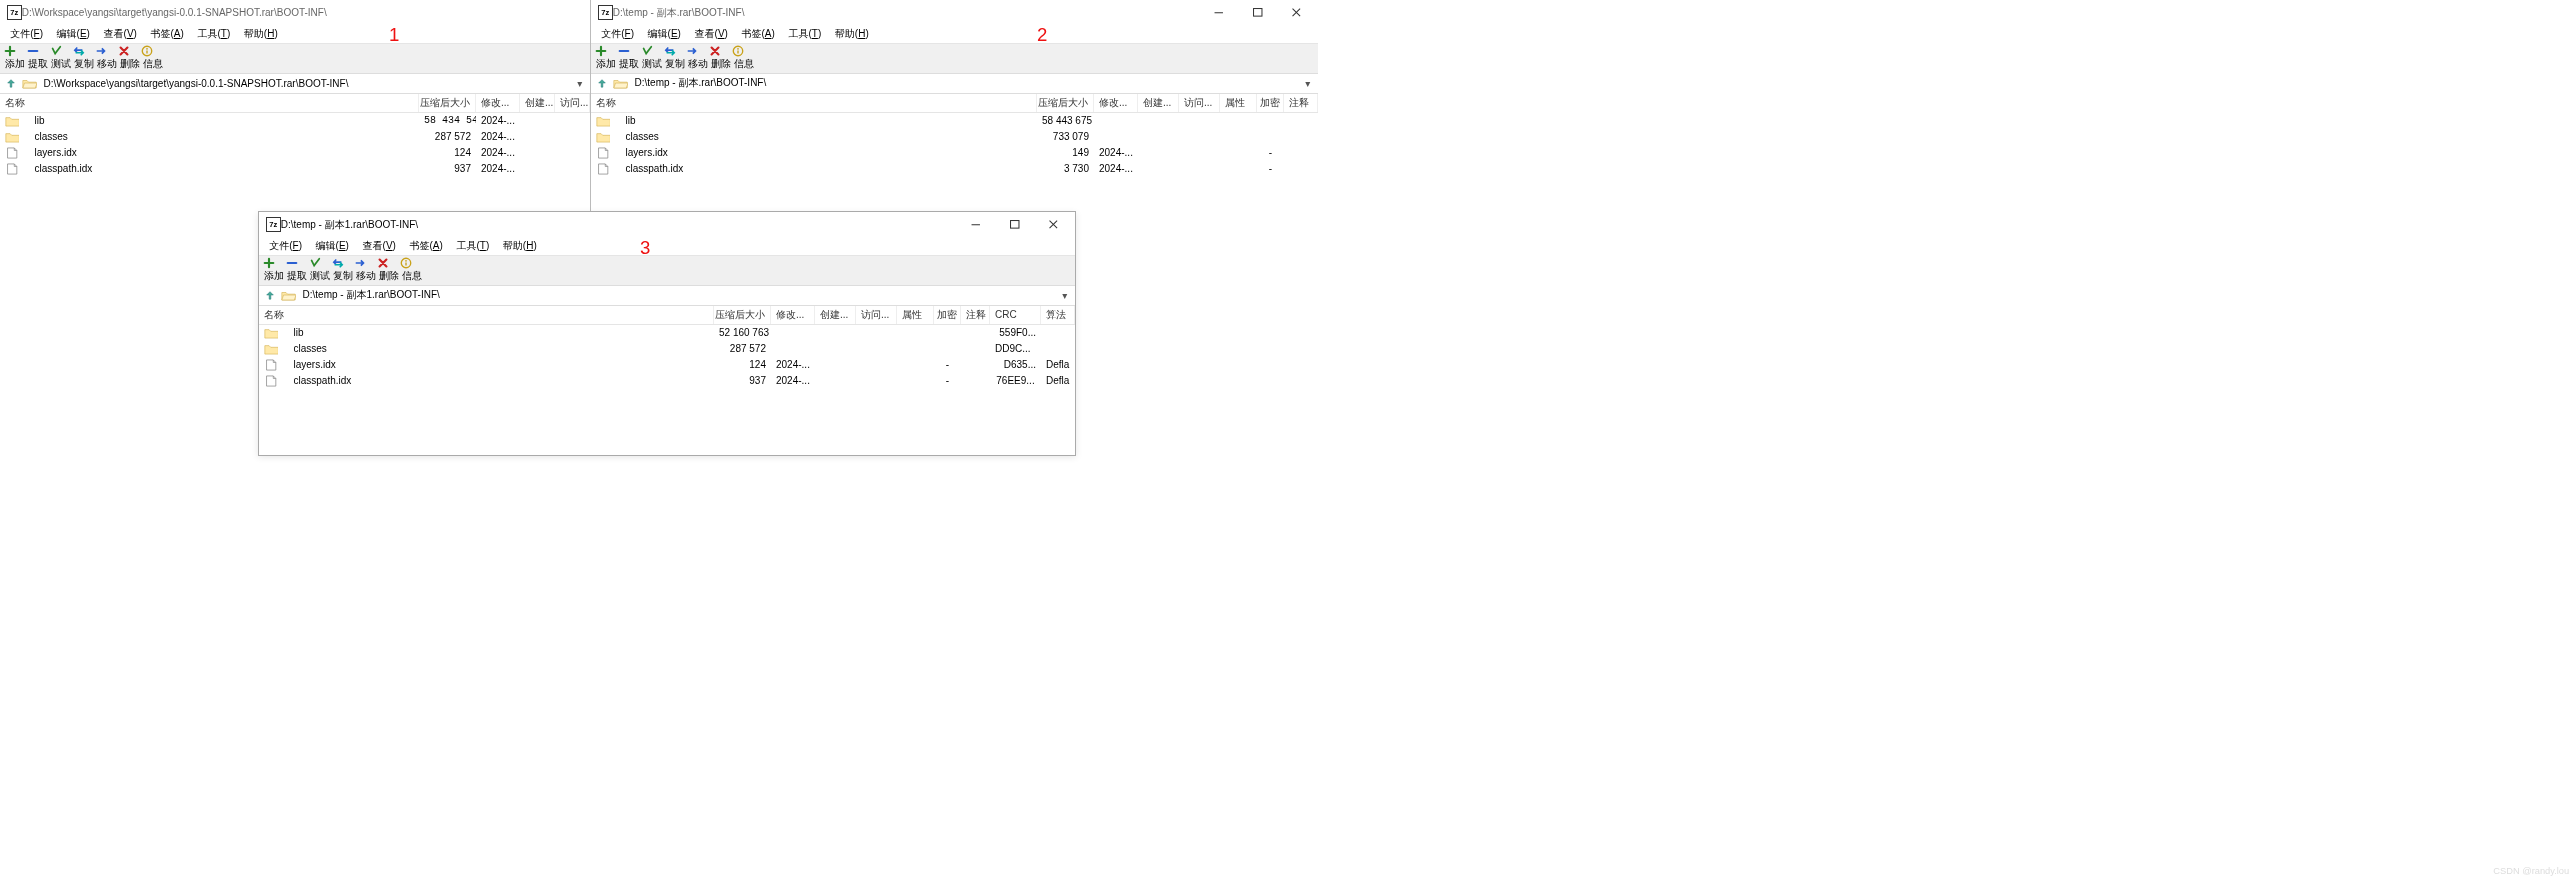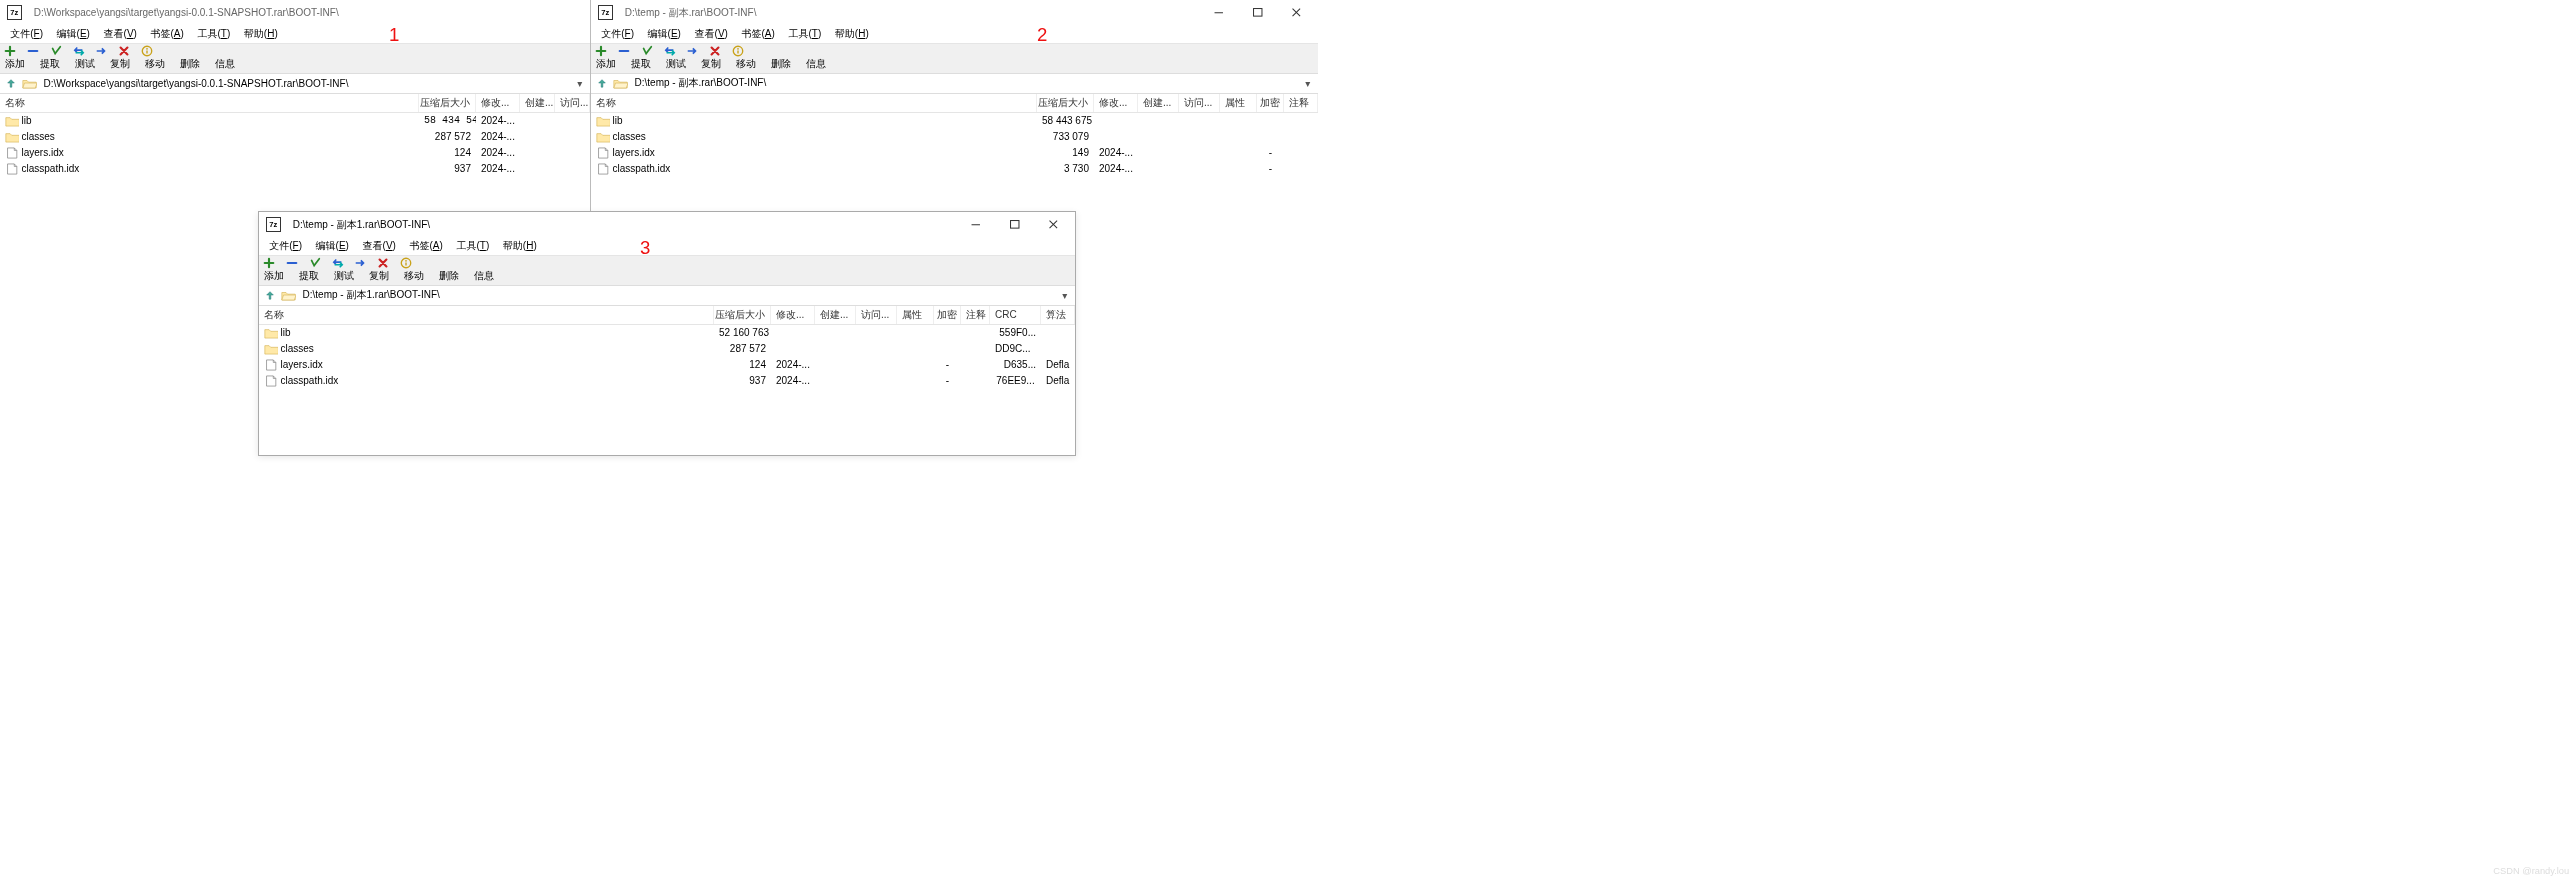--- a/index.html
+++ b/index.html
@@ -1,45 +1,45 @@
 <!DOCTYPE html>
 <html><head>
   <meta charset="utf-8">
   <style>
     * { margin: 0; padding: 0; box-sizing: border-box; font-family: "Segoe UI", Tahoma, sans-serif; font-size: 10px; }
     body { background: #fff; width: 2576px; height: 881px; position: relative; overflow: hidden; }
     .window { position: absolute; background: #fff; border: 0.8px solid #aaa; box-shadow: 0 1.7px 6.8px rgba(0,0,0,.1); display: flex; flex-direction: column; }
     .titlebar { height: 25px; display: flex; align-items: center; padding: 0 1.7px 0 6.8px; background: #fff; }
-    .titlebar-icon { width: 15px; height: 15px; border: 0.8px solid #333; display: inline-flex; align-items: center; justify-content: center; font-size: 7.6px; font-weight: bold; margin-right: 12px; }
+    .titlebar-icon { width: 15px; height: 15px; border: 0.8px solid #333; display: inline-flex; align-items: center; justify-content: center; font-size: 7.6px; font-weight: bold; margin-right: 0; }
     .titlebar-text { flex: 1; color: #666; font-size: 10px; white-space: nowrap; overflow: hidden; }
     .win-controls { display: flex; }
     .win-btn { width: 39px; height: 25px; display: flex; align-items: center; justify-content: center; color: #666; }
     .menubar { height: 18.6px; display: flex; align-items: center; padding: 0 3.4px; border-bottom: 0.8px solid #e5e5e5; }
     .menu-item { padding: 1.7px 6.8px; color: #000; }
     .menu-item span.hk { text-decoration: underline; }
     .toolbar { display: flex; flex-direction: column; background: #f0f0f0; border-bottom: 0.8px solid #ddd; }
     .toolbar-icons { display: flex; padding: 1.7px 3.4px 0 3.4px; gap: 9.3px; }
     .tb-icon { width: 13.5px; height: 12px; display: flex; align-items: center; justify-content: center; }
     .tb-icon svg { width: 12px; height: 12px; }
-    .toolbar-labels { display: flex; padding: 0 3.4px 1.7px 3.4px; gap: 12px; font-size: 10px; color: #000; }
+    .toolbar-labels { display: flex; padding: 0 3.4px 1.7px 3.4px; gap: 0; font-size: 10px; color: #000; }
     .tb-label { width: 23px; text-align: center; }
     .addrbar { height: 20px; display: flex; align-items: center; padding: 0 3.4px; border-bottom: 0.8px solid #ddd; background: #fff; gap: 3.4px; }
     .addr-up { width: 15px; height: 15px; display: flex; align-items: center; justify-content: center; }
     .addr-up svg { width: 10px; height: 10px; }
     .folder-icon { width: 15px; height: 12px; display: inline-flex; }
     .folder-icon svg { width: 15px; height: 12px; }
     .addr-path { flex: 1; padding: 0 3.4px; }
     .addr-dd { width: 13.5px; color: #555; text-align: center; }
     .listview { flex: 1; overflow: auto; background: #fff; }
     .list-header { display: flex; border-bottom: 0.8px solid #e5e5e5; height: 18.6px; align-items: center; }
     .list-header .col { padding: 0 5px; color: #333; border-right: 0.8px solid #eee; height: 100%; display: flex; align-items: center; white-space: nowrap; overflow: hidden; }
     .list-rows { }
     .row { display: flex; height: 16px; align-items: center; }
     .row .col { padding: 0 5px; white-space: nowrap; overflow: hidden; }
-    .row .name-cell { display: flex; align-items: center; gap: 3px; }
+    .row .name-cell { display: flex; align-items: center; gap: 16px; }
     .file-icon { width: 13.5px; height: 12px; display: inline-flex; flex-shrink: 0; }
     .file-icon svg { width: 13.5px; height: 12px; }
     .col-size { text-align: right; font-variant-numeric: tabular-nums; justify-content: flex-end; }
     .col-enc { text-align: center; }
     .annot { position: absolute; color: #e11; font-size: 18.6px; font-weight: 400; }
     .watermark { position: absolute; right: 6.8px; bottom: 5px; color: #ddd; font-size: 9.3px; }
     
     #w1 { left: 0; top: 0; width: 590px; height: 456px; border: none; box-shadow: none; }
     
     #w2 { left: 590px; top: 0; width: 728px; height: 456px; border: none; border-left: 0.8px solid #bbb; box-shadow: none; }

